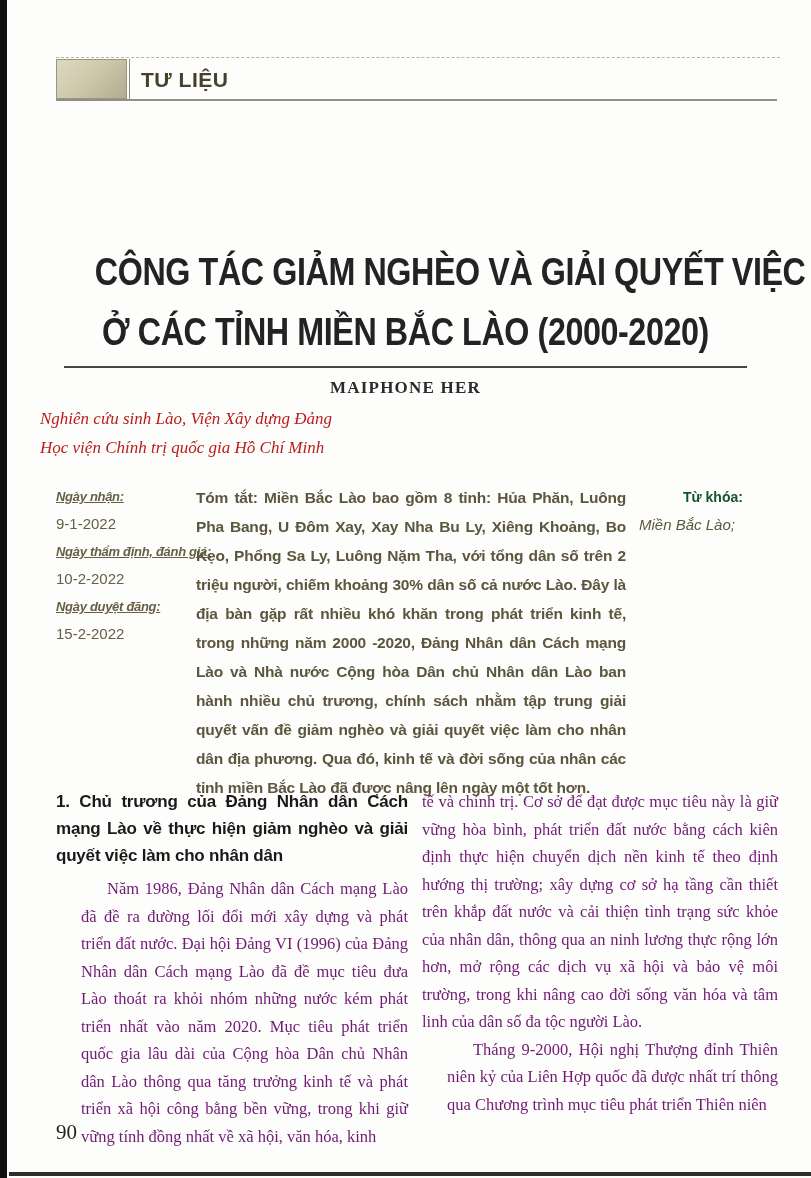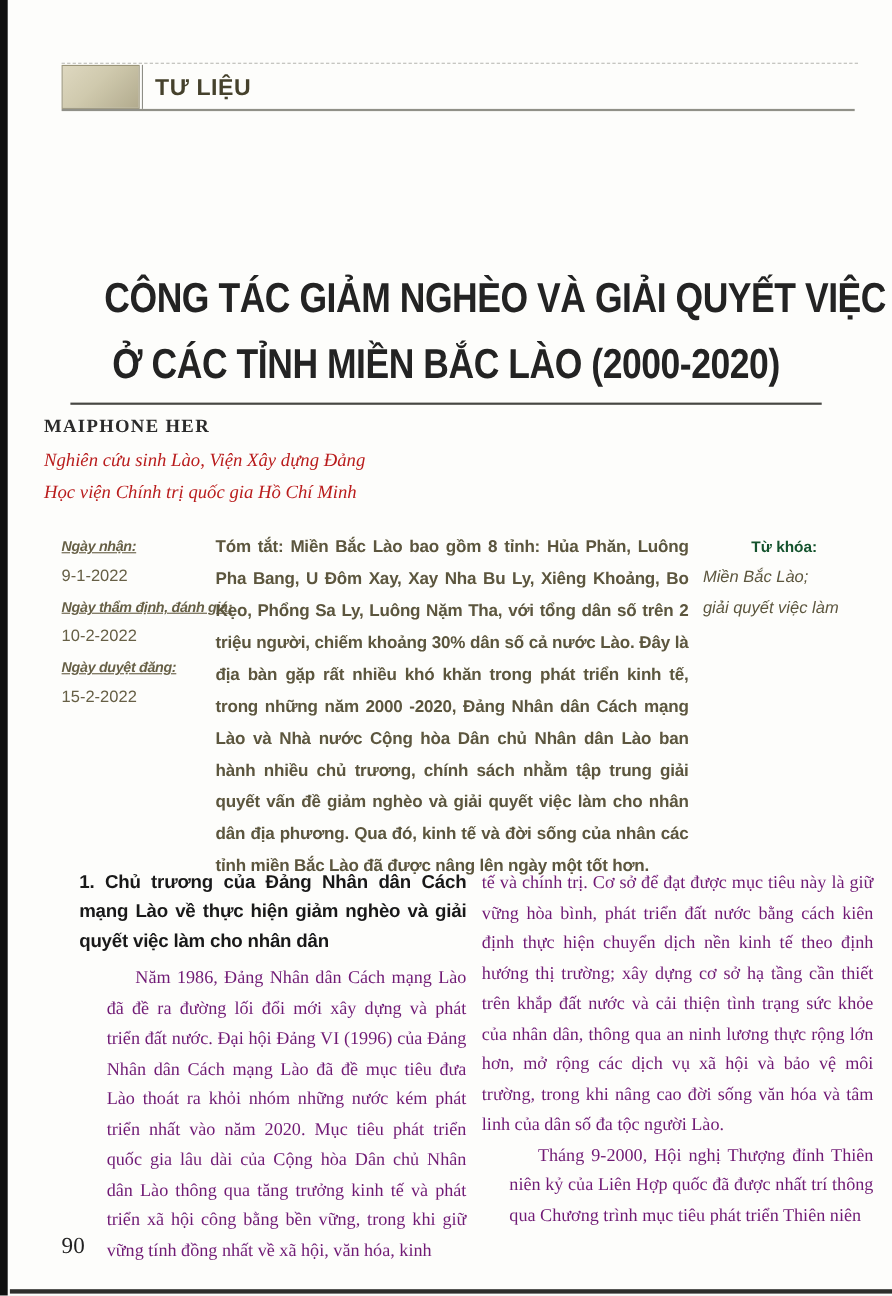--- a/index.html
+++ b/index.html
@@ -32,21 +32,21 @@
   
   .title{
     position:absolute;left:40px;top:242px;width:731px;margin:0;
     text-align:center;color:#232323;
     font-size:38px;font-weight:700;line-height:60px;letter-spacing:-.5px;
   }
   .title-line{display:block;transform:scaleX(.85);transform-origin:50% 50%;white-space:nowrap;}
   .title-rule{position:absolute;left:64px;top:366px;width:683px;height:2px;background:#474743;}
 
   .author{
-    position:absolute;left:40px;top:378px;width:731px;
+    position:absolute;left:40px;top:378px;width:731px;text-align:center;
     font-family:"Liberation Serif","DejaVu Serif",serif;
     font-size:17px;font-weight:700;letter-spacing:1.2px;color:#2b2b2b;
   }
   .affil{
     position:absolute;left:40px;top:404px;width:731px;text-align:left;
     font-family:"Liberation Serif","DejaVu Serif",serif;
     font-style:italic;font-size:17px;line-height:29px;color:#b91c1c;
   }
 
   
@@ -61,21 +61,21 @@
     width:430px;flex:none;margin-left:8px;
     text-align:justify;font-weight:700;font-size:15.5px;line-height:29px;
     letter-spacing:-.2px;color:#5c563e;
   }
   .abs-label{font-weight:700;}
   .meta-keywords{flex:1;margin-left:13px;color:#5c563e;}
   .kw-label{font-size:14px;font-weight:700;line-height:28px;color:#14532d;margin-left:44px;}
   .kw-item{font-style:italic;font-size:15px;line-height:28px;}
 
   
-  .columns{position:absolute;left:72px;top:788px;width:722px;display:flex;}
+  .columns{position:absolute;left:56px;top:788px;width:722px;display:flex;}
   .col-left{width:352px;flex:none;}
   .col-right{width:356px;flex:none;margin-left:14px;}
   .col h2{
     margin:0 0 6px 0;
     font-size:17px;font-weight:700;line-height:27px;letter-spacing:-.2px;
     text-align:justify;color:#191919;
   }
   .col p{
     margin:0;
     font-family:"Liberation Serif","DejaVu Serif",serif;
@@ -127,21 +127,20 @@
     </div>
 
     <div class="meta-abstract">
       <span class="abs-label">Tóm tắt:</span>
       <span>Miền Bắc Lào bao gồm 8 tỉnh: Hủa Phăn, Luông Pha Bang, U Đôm Xay, Xay Nha Bu Ly, Xiêng Khoảng, Bo Kẹo, Phổng Sa Ly, Luông Nặm Tha, với tổng dân số trên 2 triệu người, chiếm khoảng 30% dân số cả nước Lào. Đây là địa bàn gặp rất nhiều khó khăn trong phát triển kinh tế, trong những năm 2000 -2020, Đảng Nhân dân Cách mạng Lào và Nhà nước Cộng hòa Dân chủ Nhân dân Lào ban hành nhiều chủ trương, chính sách nhằm tập trung giải quyết vấn đề giảm nghèo và giải quyết việc làm cho nhân dân địa phương. Qua đó, kinh tế và đời sống của nhân các tỉnh miền Bắc Lào đã được nâng lên ngày một tốt hơn.</span>
     </div>
 
     <div class="meta-keywords">
       <div class="kw-label">Từ khóa:</div>
       <div class="kw-item">Miền Bắc Lào;</div>
-      <div class="kw-item">giải quyết việc làm</div>
     </div>
 
   </div>
 
   <div class="columns">
     <div class="col col-left">
       <h2>1. Chủ trương của Đảng Nhân dân Cách mạng Lào về thực hiện giảm nghèo và giải quyết việc làm cho nhân dân</h2>
       <p class="indent">Năm 1986, Đảng Nhân dân Cách mạng Lào đã đề ra đường lối đổi mới xây dựng và phát triển đất nước. Đại hội Đảng VI (1996) của Đảng Nhân dân Cách mạng Lào đã đề mục tiêu đưa Lào thoát ra khỏi nhóm những nước kém phát triển nhất vào năm 2020. Mục tiêu phát triển quốc gia lâu dài của Cộng hòa Dân chủ Nhân dân Lào thông qua tăng trưởng kinh tế và phát triển xã hội công bằng bền vững, trong khi giữ vững tính đồng nhất về xã hội, văn hóa, kinh</p>
     </div>
     <div class="col col-right">

